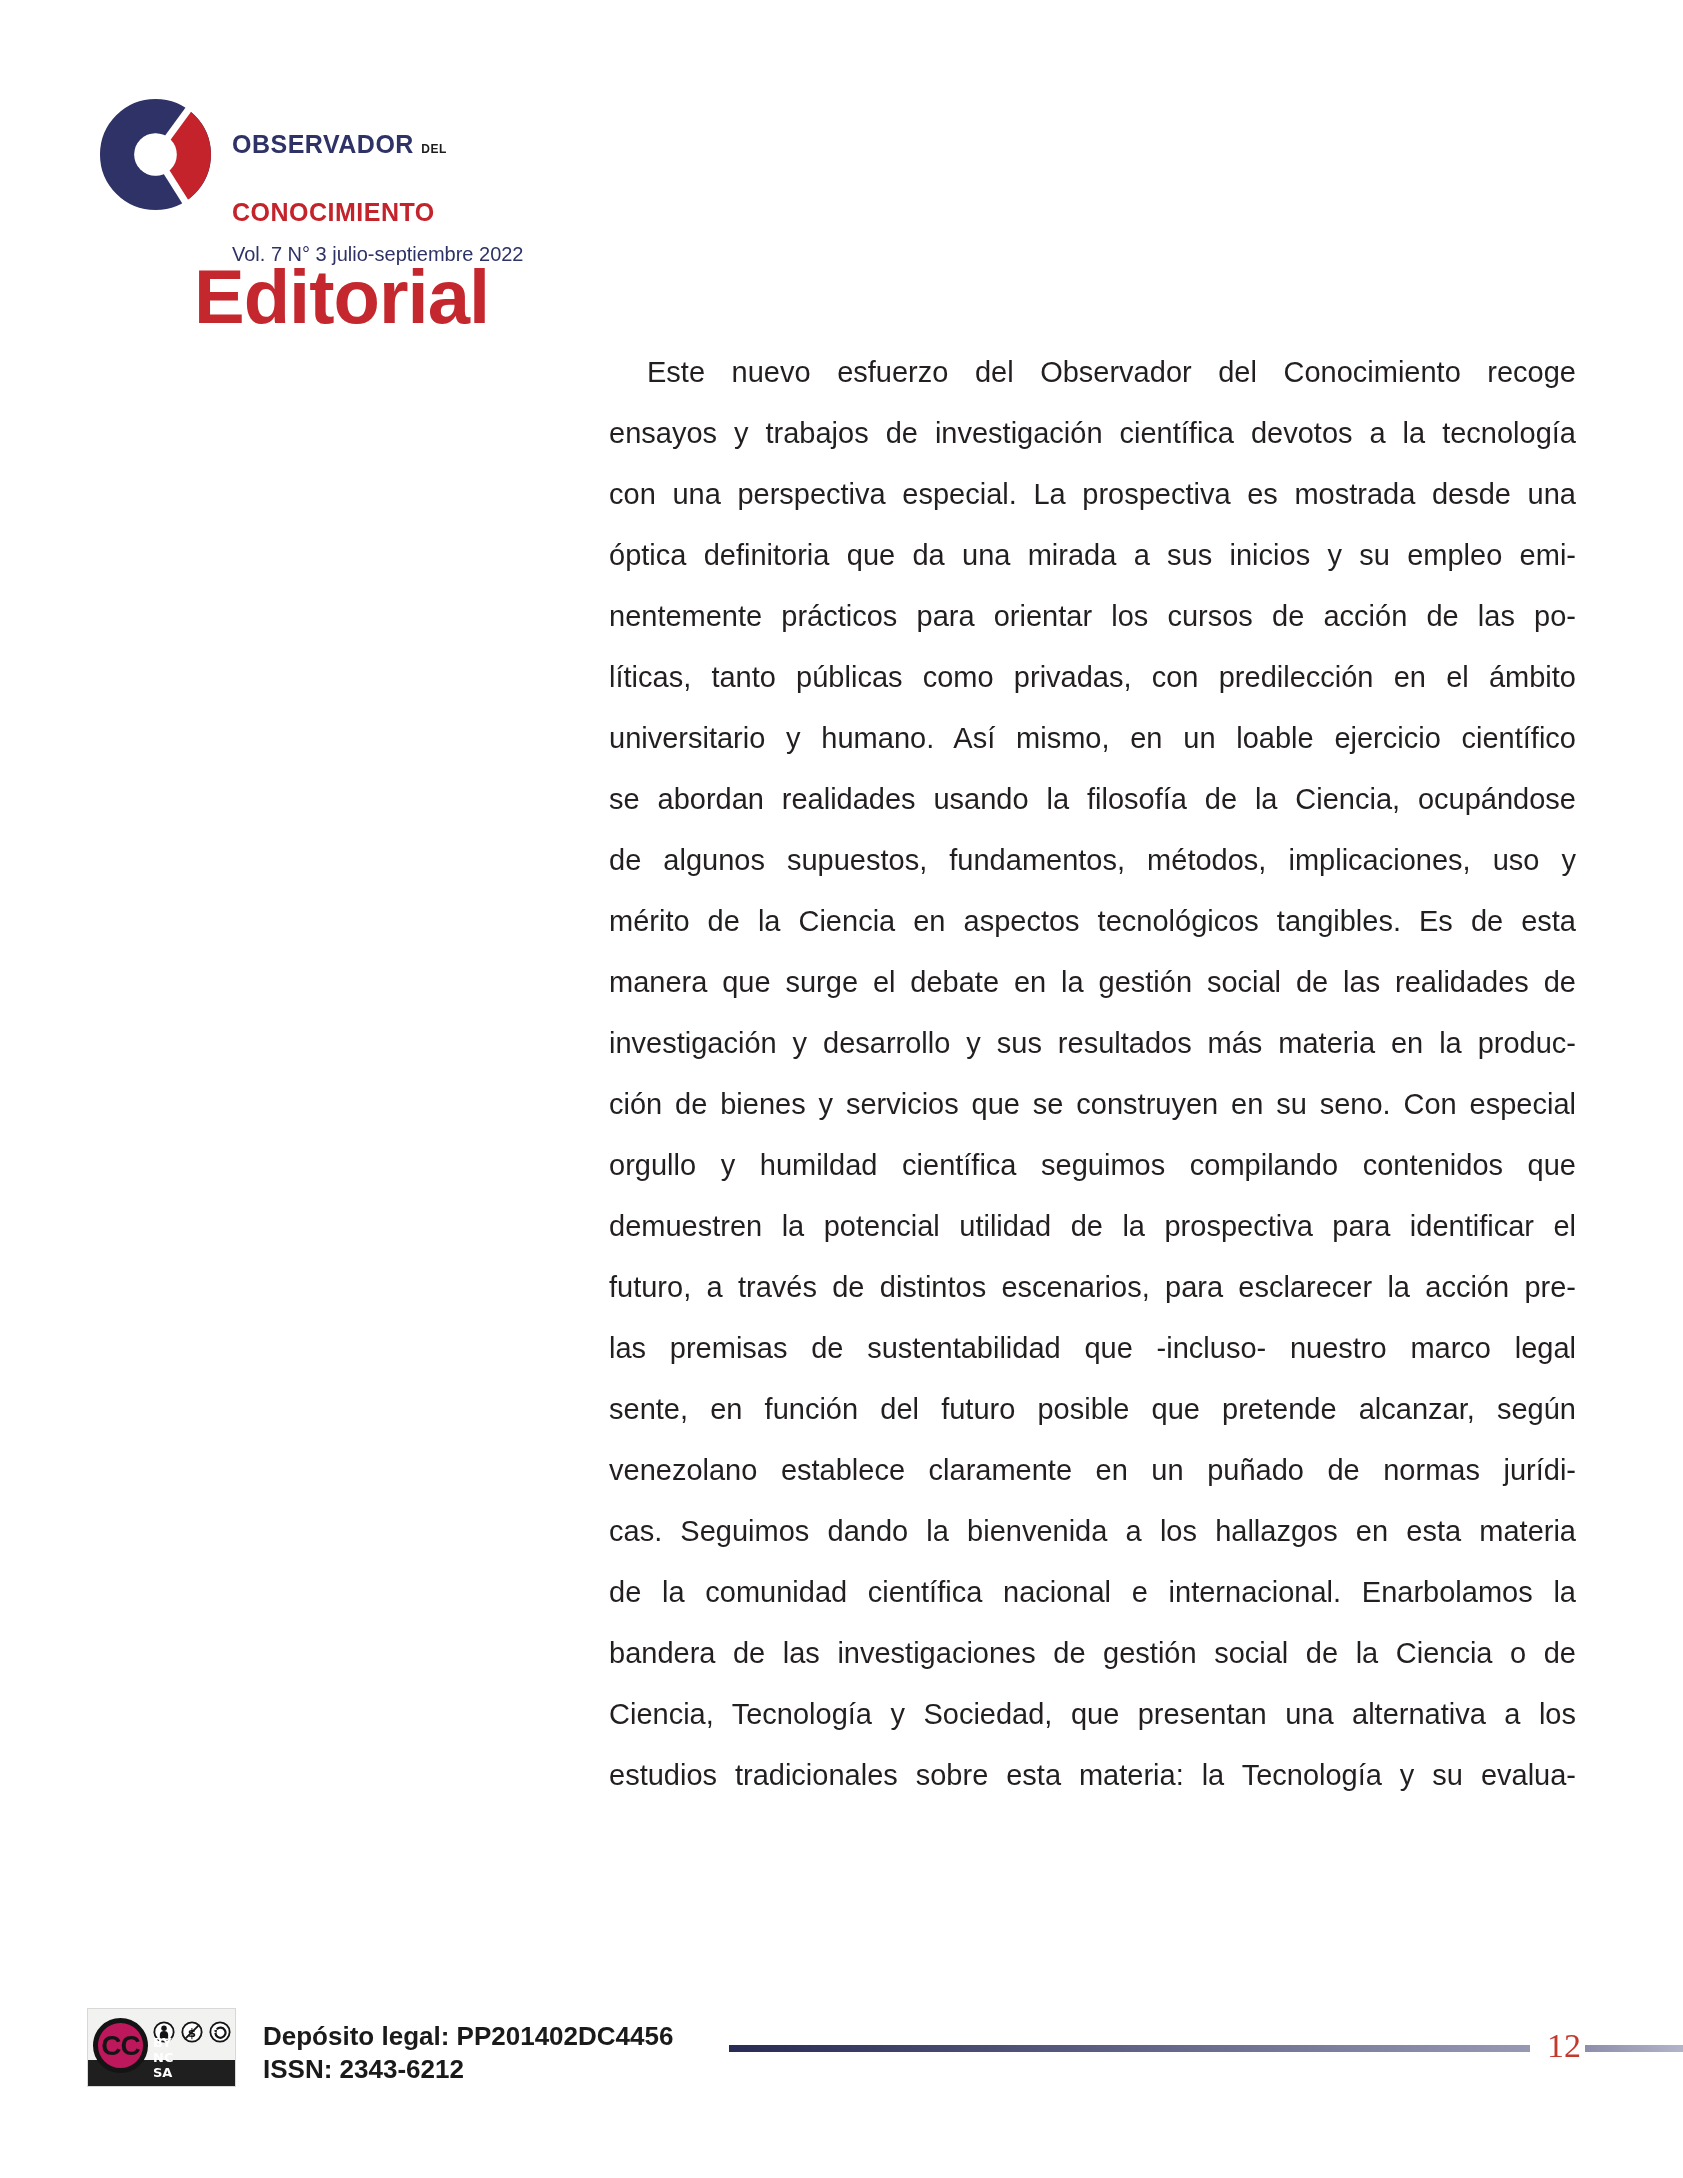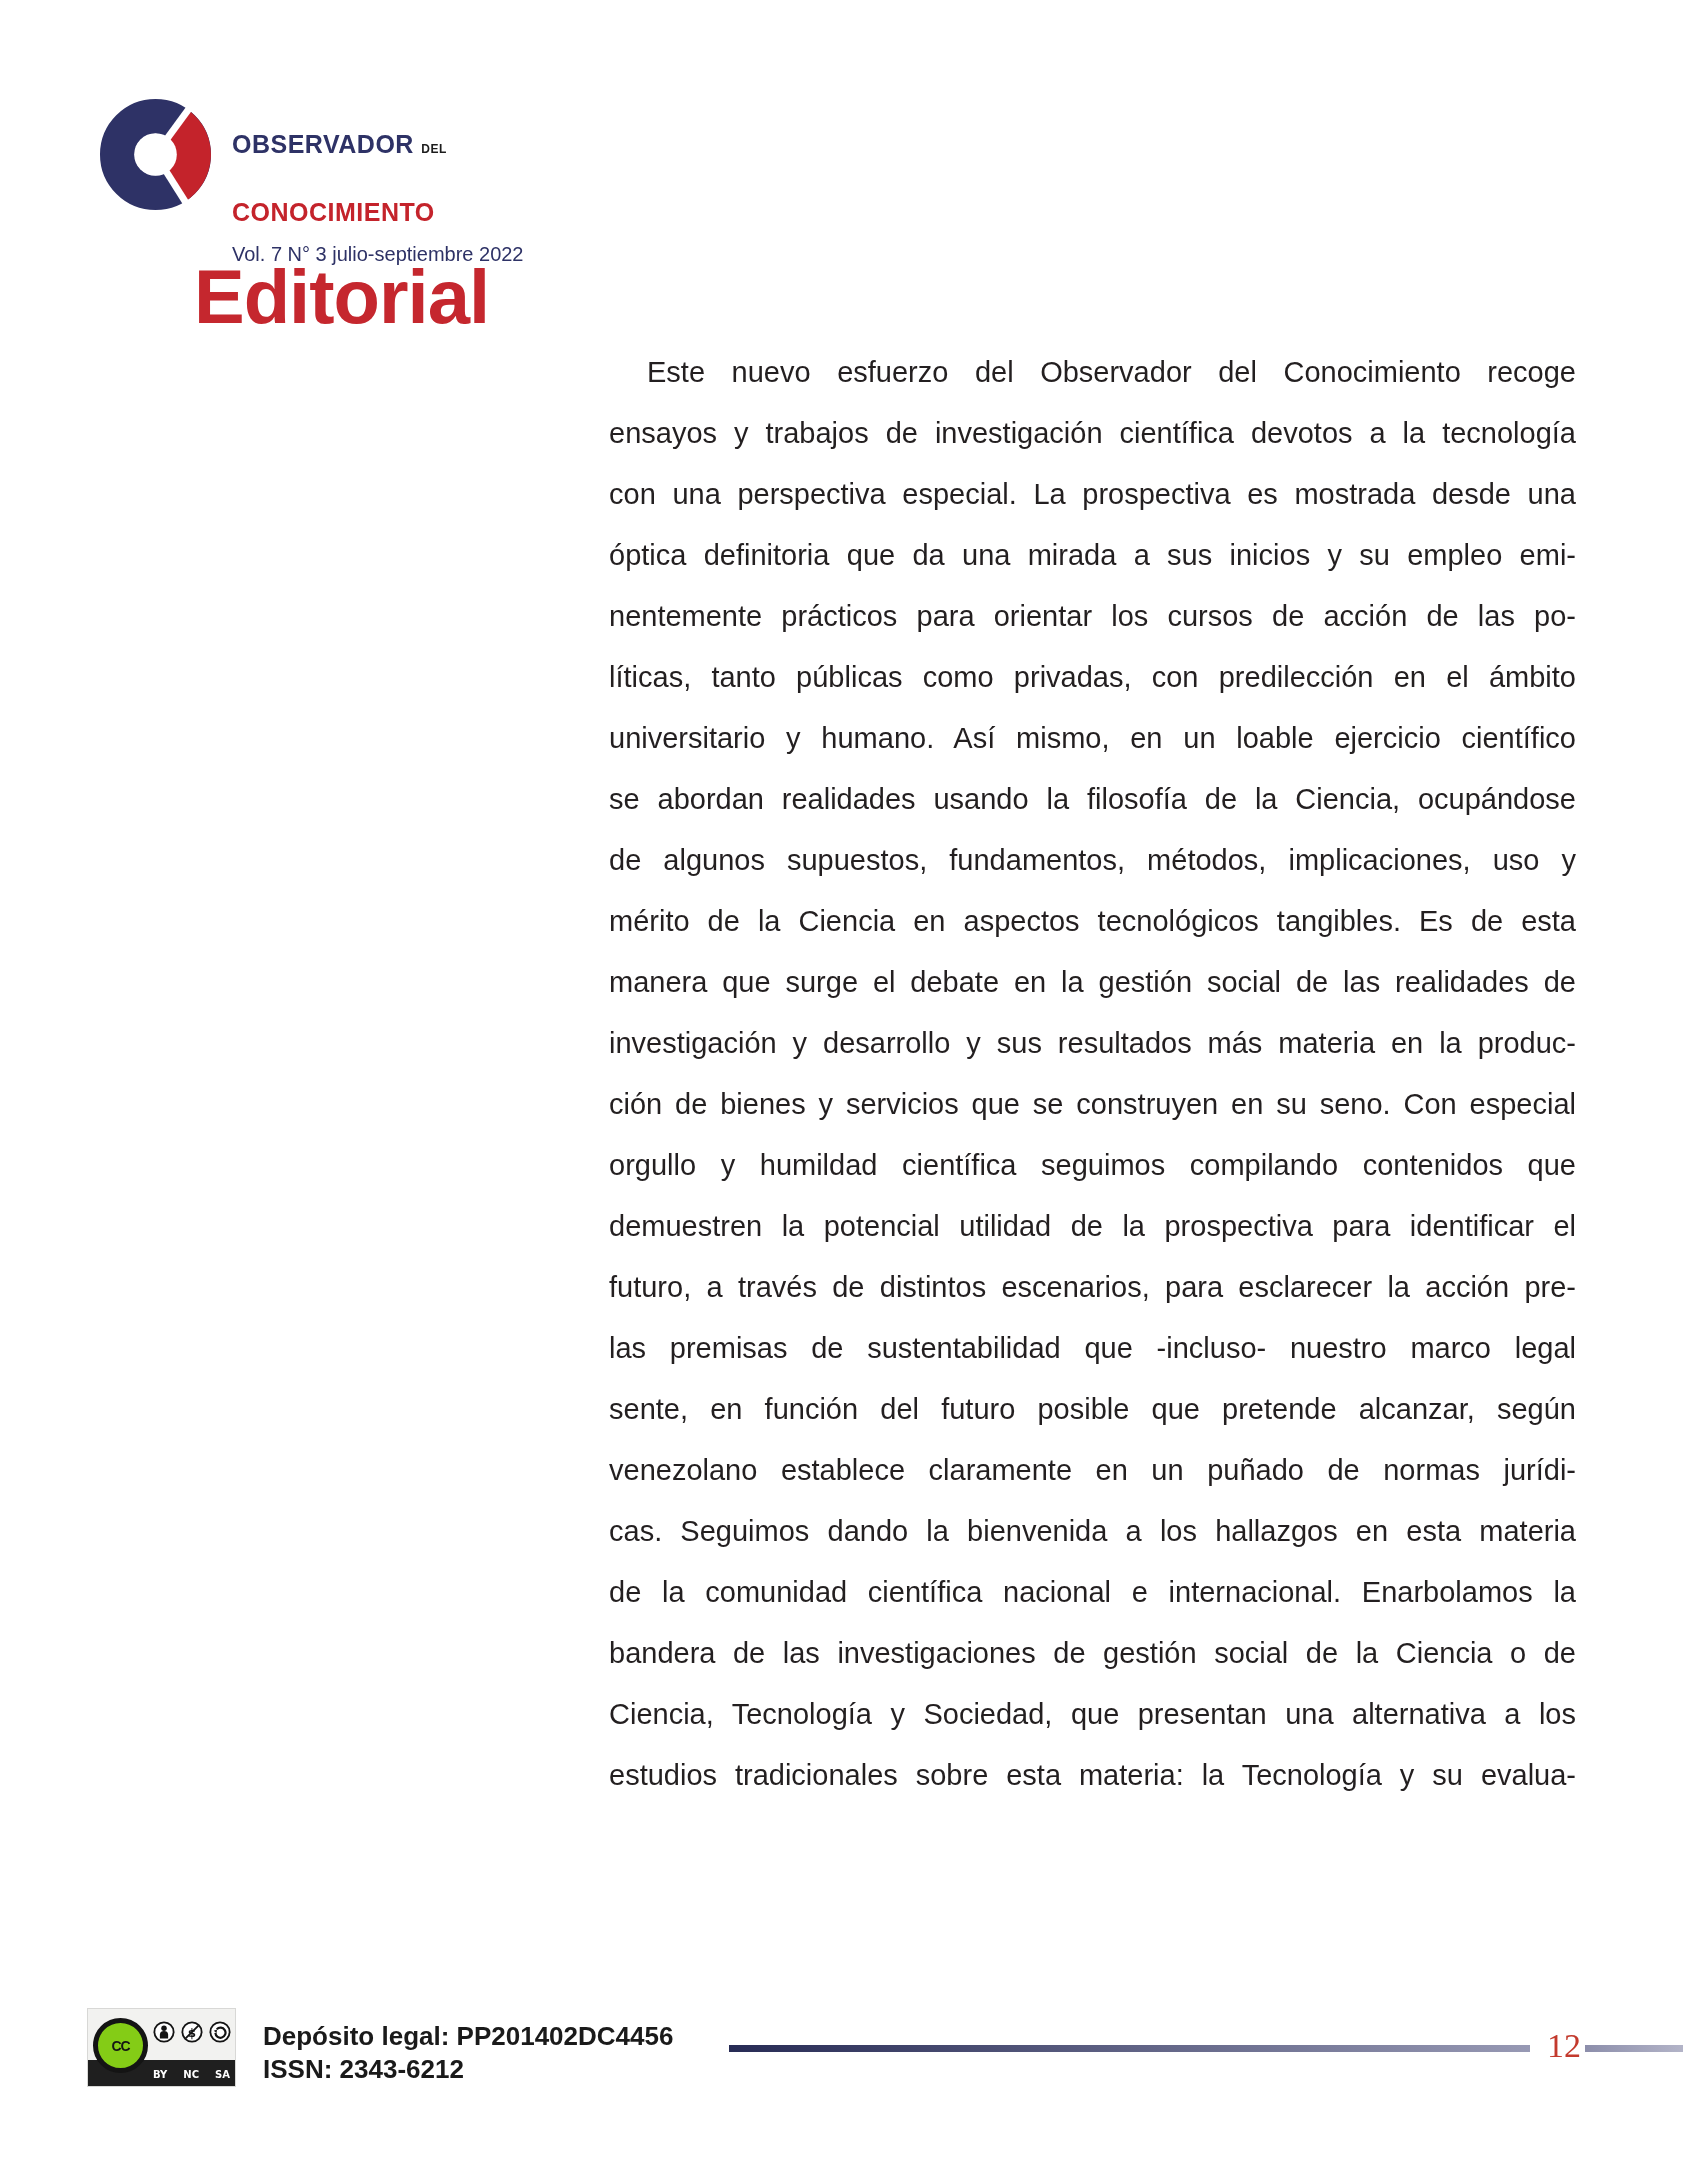--- a/index.html
+++ b/index.html
@@ -56,30 +56,30 @@
   
   .cc-badge{
     position:absolute;left:87px;top:2008px;width:149px;height:79px;
     background:#f2f2f0;border:1px solid #d8d8d6;
   }
   .cc-strip{
     position:absolute;left:0;bottom:0;width:100%;height:26px;background:#1f1f1f;
   }
   .cc-circle{
     position:absolute;left:5px;top:9px;width:55px;height:55px;border-radius:50%;
-    background:#84cc16;border:5px solid #141414;color:#141414;
-    font-weight:bold;font-size:14px;display:flex;align-items:center;justify-content:center;
+    background:#be185d;border:5px solid #141414;color:#141414;
+    font-weight:bold;font-size:28px;display:flex;align-items:center;justify-content:center;
     letter-spacing:-1px;z-index:2;
   }
   .cc-icons{position:absolute;left:65px;top:12px;display:flex;gap:6px;}
   .cc-icons svg{display:block;}
   .cc-labels{
     position:absolute;left:65px;bottom:6px;width:77px;
     display:flex;justify-content:space-between;
-    color:#fff;font-size:10px;font-weight:bold;font-family:"DejaVu Sans",sans-serif;
+    color:#fff;font-size:13px;font-weight:bold;font-family:"DejaVu Sans",sans-serif;flex-direction:column;
   }
   .legal{
     position:absolute;left:263px;top:2020px;
     font-family:"Liberation Sans",sans-serif;
     font-weight:bold;color:var(--footer-ink);
     font-size:26px;line-height:33px;letter-spacing:0;
   }
   .rule{position:absolute;top:2045px;height:7px;}
   .rule-left{left:729px;width:801px;background:linear-gradient(90deg,var(--rule-dark) 0%,var(--rule-light) 100%);}
   .rule-right{left:1585px;width:98px;background:linear-gradient(90deg,#8c8eab 0%,#b3b4c8 100%);}

